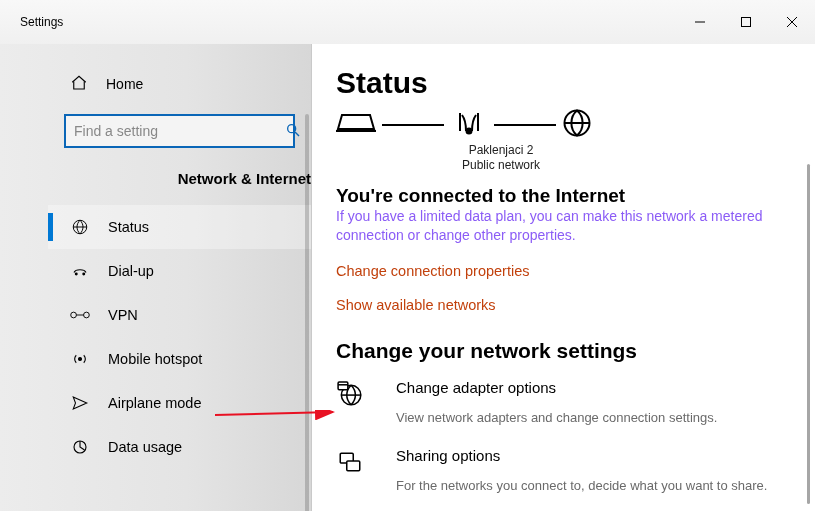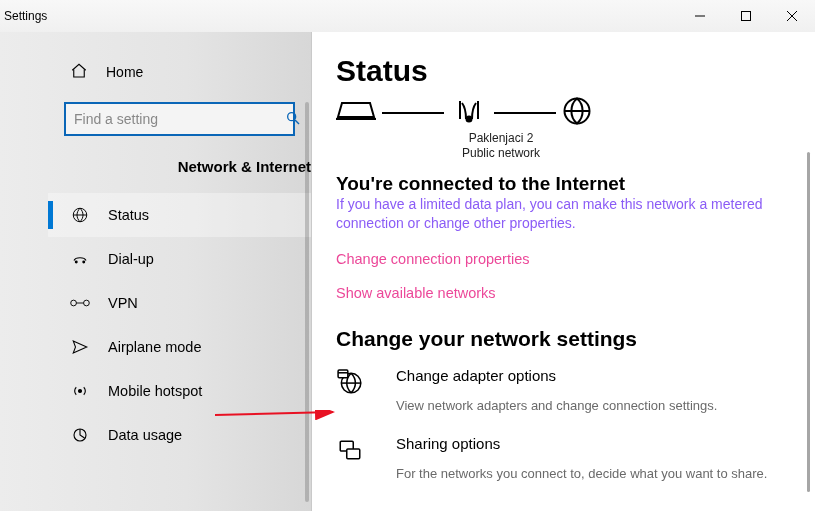--- a/index.html
+++ b/index.html
@@ -9,22 +9,22 @@
     color: #000;
     background: #fff;
     width: 815px;
     height: 511px;
     overflow: hidden;
     position: relative;
   }
   .titlebar {
     display: flex;
     align-items: center;
-    height: 32px;
-    padding-left: 4px;
+    height: 44px;
+    padding-left: 20px;
     background: linear-gradient(to bottom, #f8f8f8, #f0f0f0);
   }
   .titlebar-title { font-size: 12px; color: #000; }
   .window-controls { margin-left: auto; display: flex; }
   .win-ctrl {
     width: 46px; height: 32px;
     display: flex; align-items: center; justify-content: center;
     font-family: "Segoe MDL2 Assets", sans-serif;
     font-size: 10px;
   }
@@ -105,21 +105,21 @@
   h1.page-title { font-size: 30px; font-weight: 600; margin-bottom: 8px; }
   .diagram {
     display: flex; align-items: center; gap: 0;
     margin: 2px 0 2px 0;
   }
   .diagram .line { width: 62px; border-top: 2px solid #000; margin: 0 6px; }
   .diagram-center { text-align:center; }
   .diagram-labels { font-size: 12px; color:#222; text-align:center; line-height:1.25; margin-top:2px; margin-bottom:12px; }
   .connected-heading { font-size: 19px; font-weight:600; margin-top:6px; }
   .connected-body { font-size: 14px; color:#8b5cf6; max-width:430px; line-height:1.35; }
-  .link { color: #ec4899; font-size:14.5px; margin-top:18px; display:block; }
+  .link { color: #c2410c; font-size:14.5px; margin-top:18px; display:block; }
   h2.subheading { font-size: 21px; font-weight:600; margin-top:26px; margin-bottom:16px;}
   .option-row { display:flex; gap:32px; margin-bottom:22px; align-items:flex-start; }
   .option-icon { width:28px; display:flex; justify-content:center; padding-top:2px;}
   .option-title { font-size:15px; }
   .option-desc { font-size:13px; color:#6a6a6a; margin-top:14px; max-width:400px; }
   .annotation-arrow {
     position:absolute;
     left: 215px; top: 410px;
     pointer-events:none;
     z-index: 50;
@@ -200,35 +200,35 @@
           <svg width="20" height="14" viewBox="0 0 28 14" fill="none" stroke="#000" stroke-width="1.3">
               <circle cx="5" cy="7" r="4"></circle>
               <circle cx="23" cy="7" r="4"></circle>
               <line x1="9" y1="7" x2="19" y2="7"></line>
             </svg>
         </span>
         <span class="nav-label">VPN</span>
       </div>
       <div class="nav-item">
         <span class="nav-icon">
-          <svg width="18" height="18" viewBox="0 0 24 24" fill="none" stroke="#000" stroke-width="1.4">
-              <path d="M21 12 L3 20 L6 12 L3 4 Z"></path>
-            </svg>
-        </span>
-        <span class="nav-label">Airplane mode</span>
-      </div>
-      <div class="nav-item">
-        <span class="nav-icon">
           <svg width="18" height="18" viewBox="0 0 24 24" fill="none" stroke="#000" stroke-width="1.5">
               <circle cx="12" cy="12" r="2" fill="#000"></circle>
               <path d="M7 7c-2.8 2.8-2.8 7.2 0 10"></path>
               <path d="M17 7c2.8 2.8 2.8 7.2 0 10"></path>
             </svg>
         </span>
         <span class="nav-label">Mobile hotspot</span>
+      </div>
+      <div class="nav-item">
+        <span class="nav-icon">
+          <svg width="18" height="18" viewBox="0 0 24 24" fill="none" stroke="#000" stroke-width="1.4">
+              <path d="M21 12 L3 20 L6 12 L3 4 Z"></path>
+            </svg>
+        </span>
+        <span class="nav-label">Airplane mode</span>
       </div>
       <div class="nav-item">
         <span class="nav-icon">
           <svg width="18" height="18" viewBox="0 0 24 24" fill="none" stroke="#000" stroke-width="1.5">
               <circle cx="12" cy="12" r="8"></circle>
               <path d="M12 4 v8 l6 4"></path>
             </svg>
         </span>
         <span class="nav-label">Data usage</span>
       </div>

